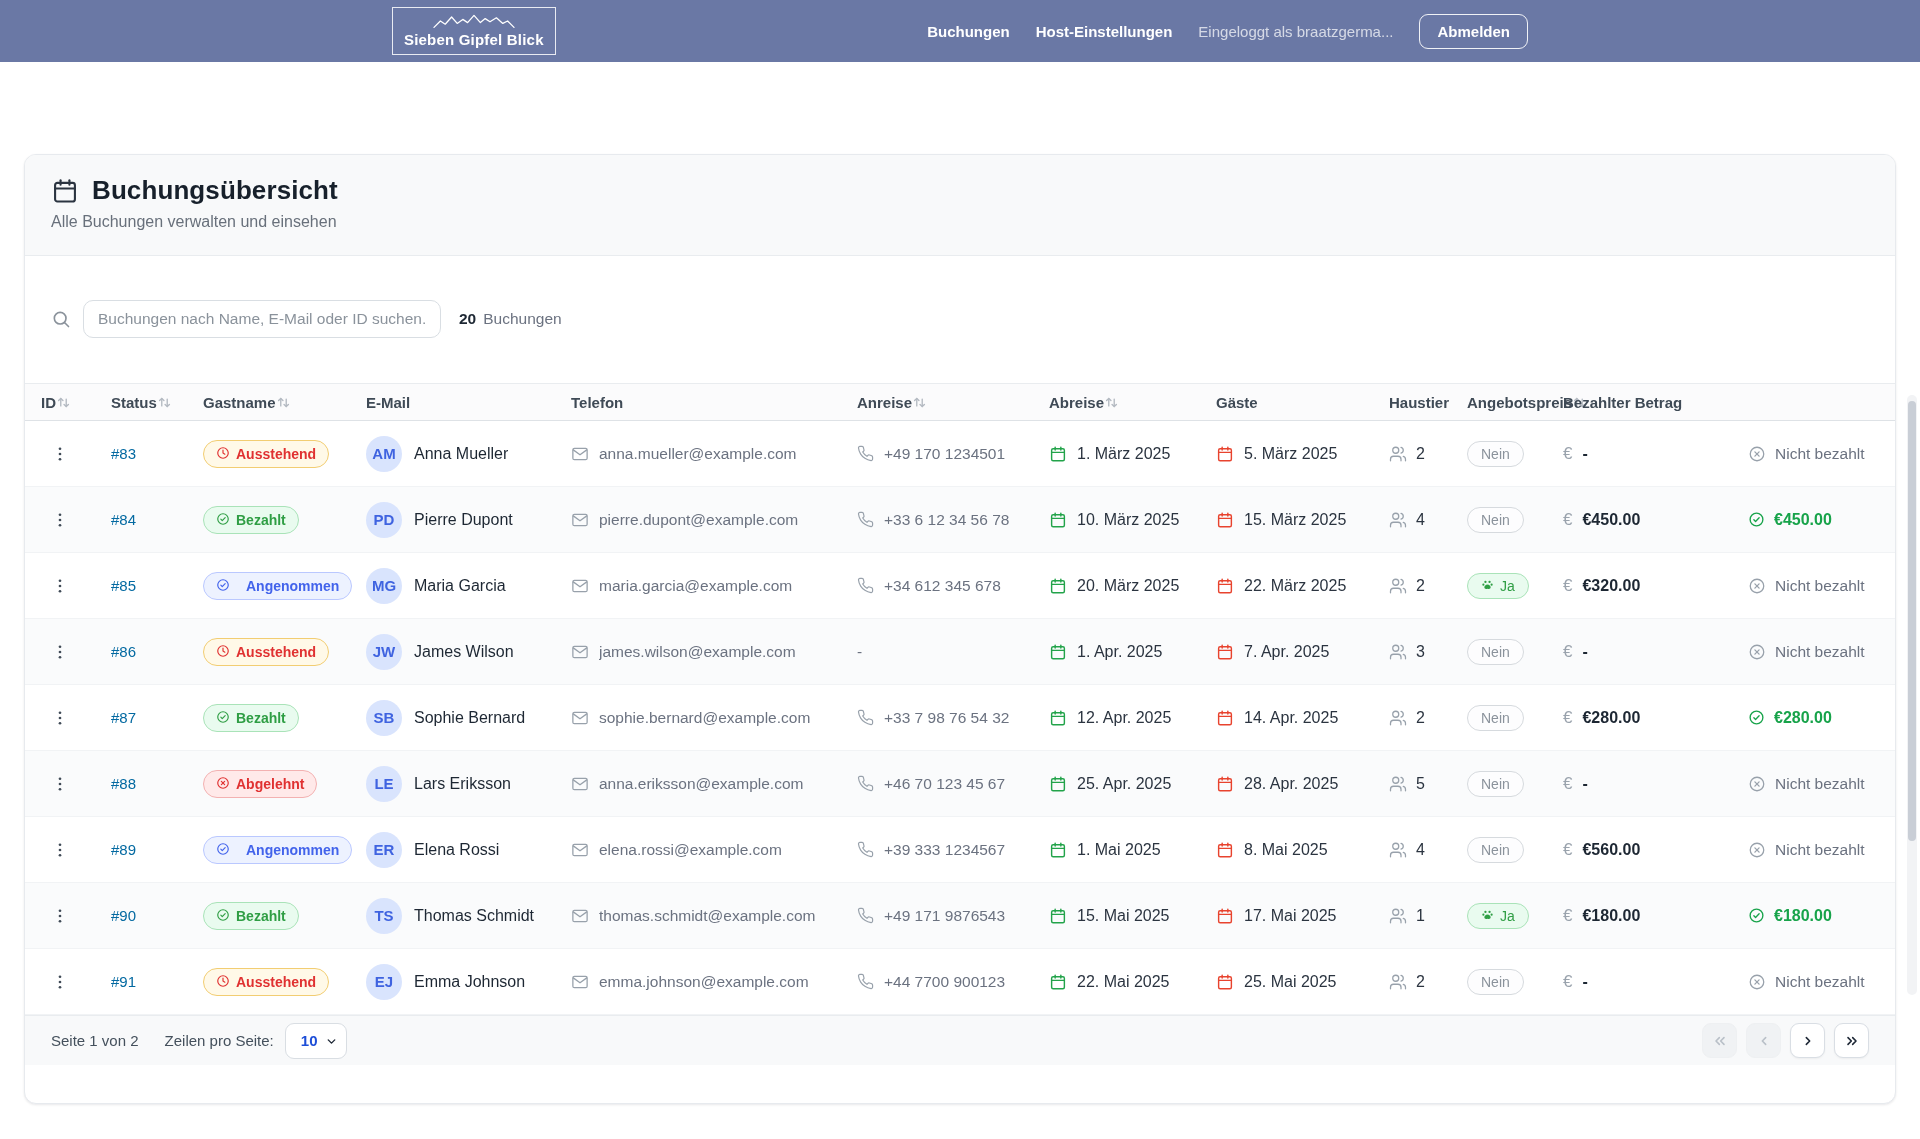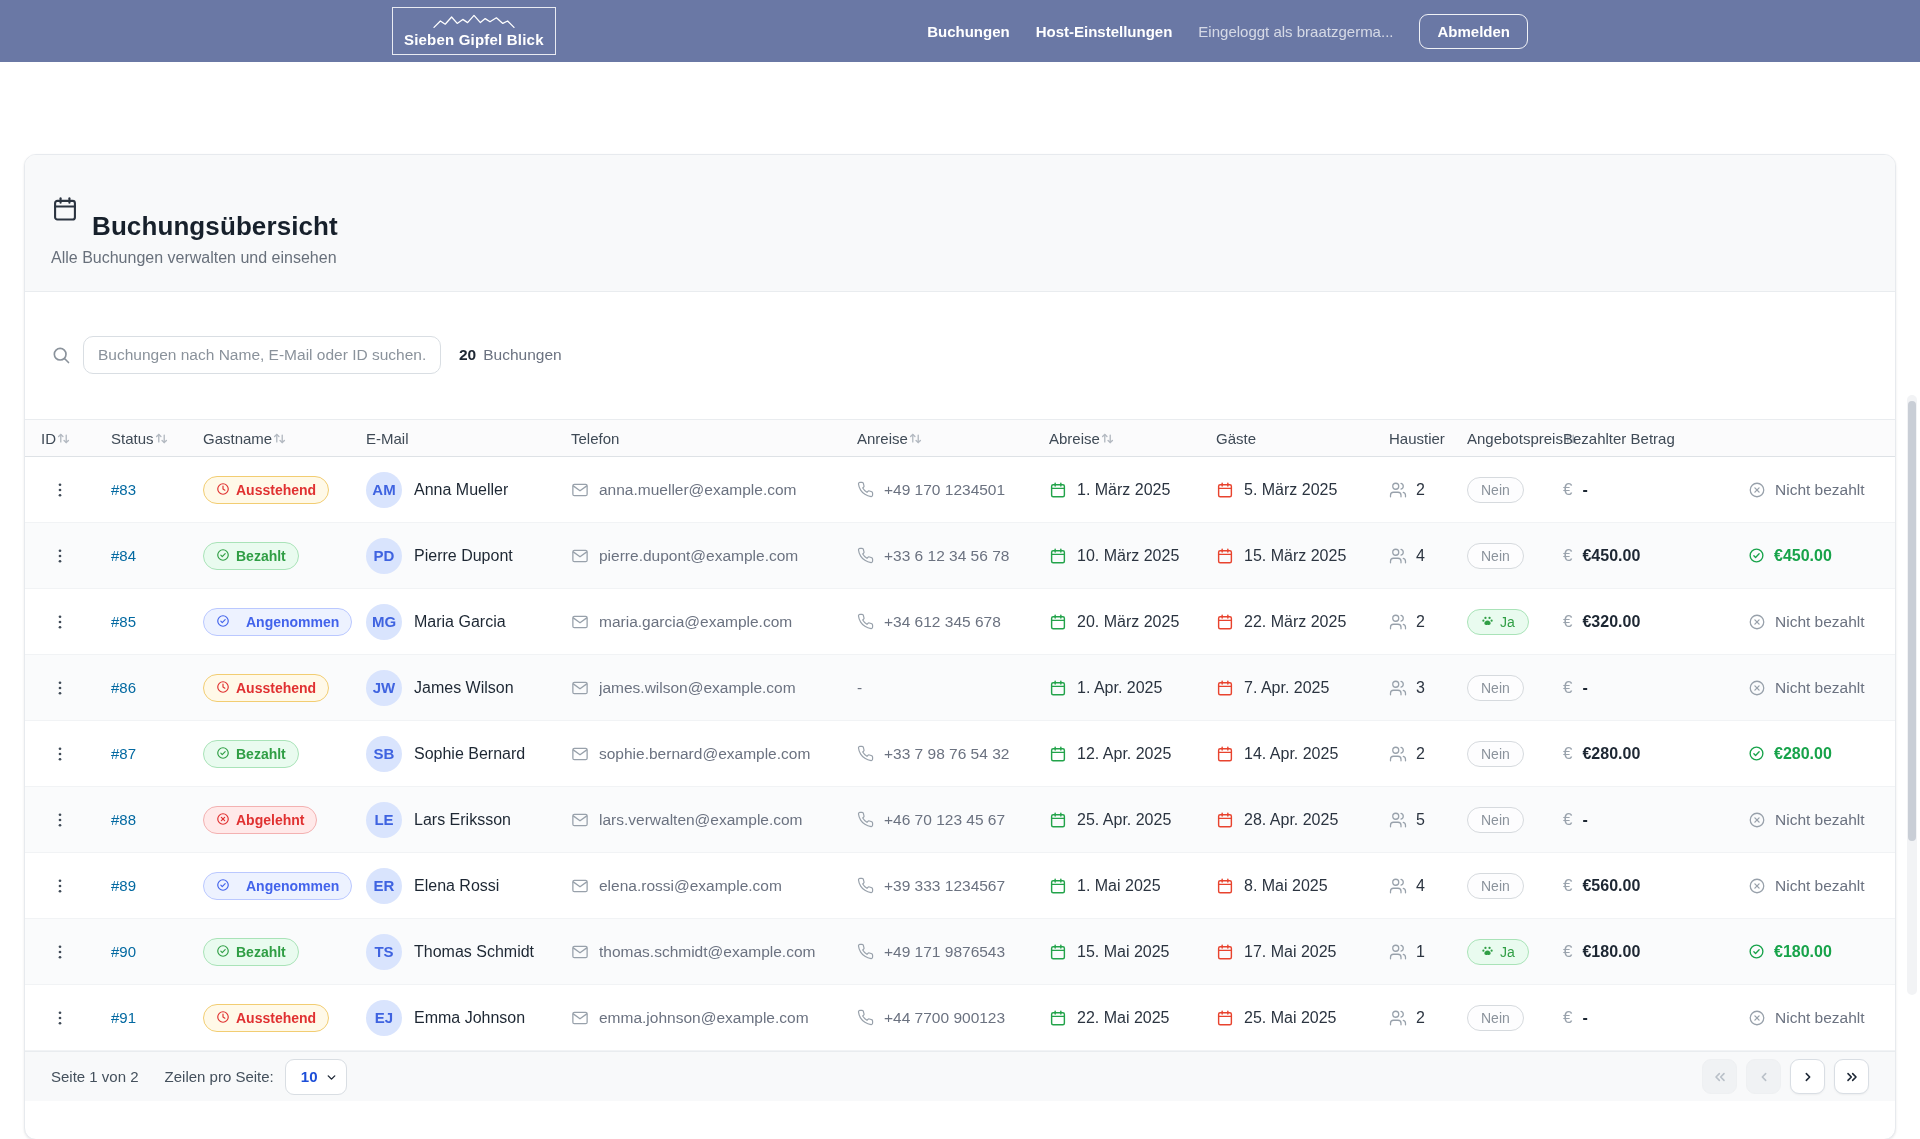--- a/index.html
+++ b/index.html
@@ -20,37 +20,37 @@
     font-size:15px; font-weight:600; padding:8px 17px; border-radius:9px; cursor:pointer;
     font-family:inherit; }
 
   
   .card { position:absolute; left:24px; top:154px; width:1872px; background:#fff;
     border:1px solid #e7eaee; border-radius:12px;
     box-shadow:0 1px 3px rgba(16,24,40,.06), 0 1px 2px rgba(16,24,40,.04); overflow:hidden; }
   .card-header { background:#f8f9fa; border-bottom:1px solid #e9ecef; padding:20px 26px 24px; }
   .title-row { display:flex; align-items:center; gap:13px; }
   .title-row svg { color:#2b3440; }
-  .page-title { font-size:26px; font-weight:700; color:#17202b; letter-spacing:.1px;margin-top:36px; }
+  .page-title { font-size:26px; font-weight:700; color:#17202b; letter-spacing:.1px; }
   .page-subtitle { margin-top:7px; font-size:16px; color:#68707b; }
 
   
   .toolbar { display:flex; align-items:center; padding:44px 26px 45px; gap:12px; }
   .search-icon { color:#8a929b; display:flex; }
   .search-input { width:358px; height:38px; border:1px solid #d9dee3; border-radius:10px;
     padding:0 14px; font-size:15.5px; color:#1d2733; outline:none; font-family:inherit; }
   .search-input::placeholder { color:#8a929b; }
   .count-wrap { display:flex; align-items:baseline; gap:7px; margin-left:6px; }
   .count-num { font-size:15.5px; font-weight:700; color:#1d2733; }
   .count-label { font-size:15.5px; color:#6b7280; }
 
   
   .tgrid { display:grid; grid-template-columns:70px 92px 163px 205px 286px 192px 167px 173px 78px 96px 185px minmax(0,1fr); align-items:center; }
   .thead { height:38px; border-top:1px solid #e9ecef; border-bottom:1px solid #dee2e6; background:#fbfbfc; }
-  .hcell { display:flex; align-items:center; gap:0; padding-left:16px; font-size:15px; font-weight:400; color:#3f4a56; white-space:nowrap; }
+  .hcell { display:flex; align-items:center; gap:0; padding-left:16px; font-size:15px; font-weight:700; color:#3f4a56; white-space:nowrap; }
   .hcell .sort-ic { color:#b4bac2; display:flex; }
   .trow { height:66px; border-bottom:1px solid #f1f3f5; }
   .trow.alt { background:#fafbfc; }
   .cell { display:flex; align-items:center; padding-left:16px; min-width:0; white-space:nowrap; }
   .c-actions { justify-content:center; padding-left:0; }
   .kebab { background:transparent; border:none; cursor:pointer; padding:6px 8px; border-radius:6px; display:flex; color:#3f4a56; }
   .c-id { font-size:15px; color:#0369a1; }
   .badge { display:inline-flex; align-items:flex-start; gap:6px; border-radius:999px; padding:5px 12px; font-size:14px; font-weight:600; }
   .st-pending  { background:#fff9e8; border:1px solid #f2cd72; color:#e03131; }
   .st-paid     { background:#e9fbef; border:1px solid #a9e3b8; color:#2f9e44; }
@@ -688,21 +688,21 @@
           </div>
           <div class="cell">
             <span class="avatar">LE</span>
             <span class="gname">Lars Eriksson</span>
           </div>
           <div class="cell c-muted">
             <svg width="18" height="18" viewBox="0 0 24 24" fill="none" stroke="currentColor" stroke-width="1.7" stroke-linecap="round" stroke-linejoin="round">
               <rect x="2.5" y="4.5" width="19" height="15" rx="2"></rect>
               <path d="m3 6.5 9 6.5 9-6.5"></path>
             </svg>
-            <span>lars.verwalten@example.com</span>
+            <span>anna.eriksson@example.com</span>
           </div>
           <div class="cell c-muted">
             <svg width="17" height="17" viewBox="0 0 24 24" fill="none" stroke="currentColor" stroke-width="1.7" stroke-linecap="round" stroke-linejoin="round">
               <path d="M22 16.92v3a2 2 0 0 1-2.18 2 19.79 19.79 0 0 1-8.63-3.07 19.5 19.5 0 0 1-6-6A19.79 19.79 0 0 1 2.12 4.18 2 2 0 0 1 4.11 2h3a2 2 0 0 1 2 1.72c.13.96.36 1.9.7 2.81a2 2 0 0 1-.45 2.11L8.09 9.91a16 16 0 0 0 6 6l1.27-1.27a2 2 0 0 1 2.11-.45c.91.34 1.85.57 2.81.7A2 2 0 0 1 22 16.92z"></path>
             </svg>
             <span>+46 70 123 45 67</span>
           </div>
           <div class="cell c-date">
             <span class="cal-in">
               <svg width="18" height="18" viewBox="0 0 24 24" fill="none" stroke="currentColor" stroke-width="1.9" stroke-linecap="round" stroke-linejoin="round">

